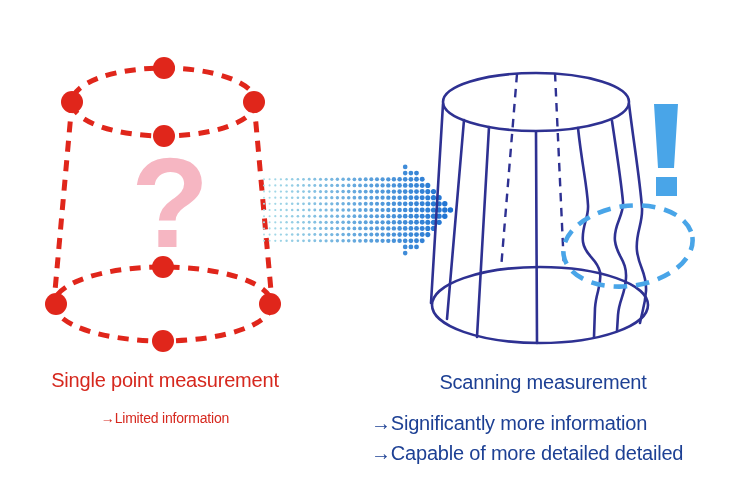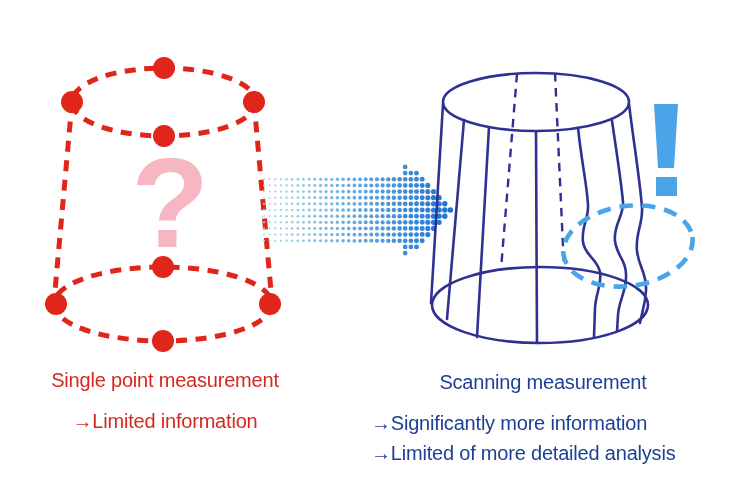--- a/index.html
+++ b/index.html
@@ -51,21 +51,21 @@
   
   .label {
     position: absolute;
     font-size: 20px;
     letter-spacing: -0.2px;
     white-space: nowrap;
   }
   .red-text  { color: var(--red-text); }
   .navy-text { color: var(--navy-text); }
   #left-title  { left: 15px;  top: 369px; width: 300px; text-align: center; }
-  #left-note   { left: 15px;  top: 410px; width: 300px; text-align: center; font-size: 20px; }
+  #left-note   { left: 15px;  top: 410px; width: 300px; text-align: center; font-size: 14px; }
   #right-title { left: 393px; top: 371px; width: 300px; text-align: center; }
   #right-note-1{ left: 371px; top: 412px; font-size: 20px; }
   #right-note-2{ left: 371px; top: 442px; font-size: 20px; }
   .qmark {
     position: absolute;
     left: 124px;
     top: 139px;
     width: 92px;
     text-align: center;
     font-size: 128px;
@@ -475,14 +475,14 @@
     </g>
   </svg>
 
   <div class="qmark">?</div>
 
   <div class="label red-text" id="left-title">Single point measurement</div>
   <div class="label red-text" id="left-note">→Limited information</div>
 
   <div class="label navy-text" id="right-title">Scanning measurement</div>
   <div class="label navy-text" id="right-note-1">→Significantly more information</div>
-  <div class="label navy-text" id="right-note-2">→Limited of more detailed analysis</div>
+  <div class="label navy-text" id="right-note-2">→Capable of more detailed detailed</div>
 </div>
 
 </body></html>

